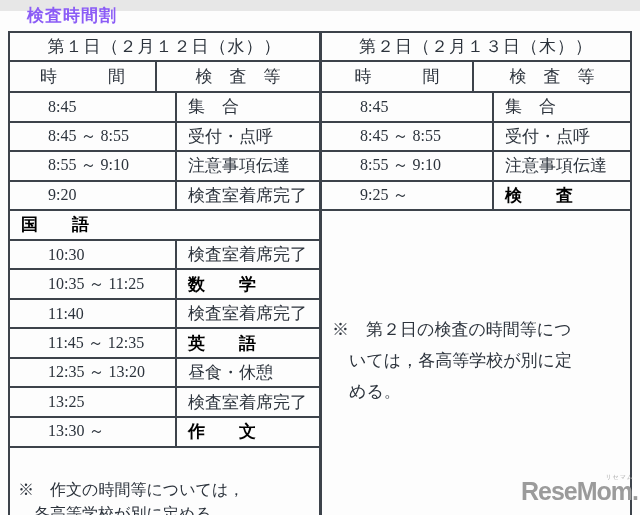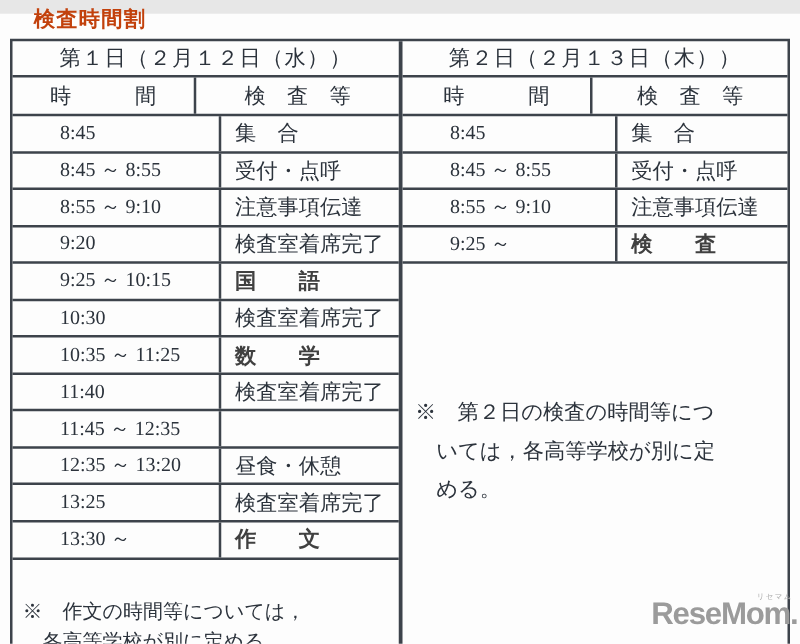--- a/index.html
+++ b/index.html
@@ -12,21 +12,21 @@
     color:#2c333c;
     overflow:hidden;
   }
   .bottom-shade {
     position:absolute; left:0; top:504; width:640px; height:11px;
     background:#e7e7e7; z-index:0;
   }
   .page-title {
     position:absolute; left:27px; top:4px;
     font-family:"Liberation Sans", sans-serif;
-    font-weight:700; font-size:17px; color:#c2410c;
+    font-weight:700; font-size:17px; color:#8b5cf6;
     letter-spacing:1px; z-index:1;
   }
   .sched-table {
     position:absolute; left:8px; top:31px;
     width:624px; height:497px;
     border:2px solid #3d434b;
     display:flex; background:#fdfdfd; z-index:1;
   }
   .half { display:flex; flex-direction:column; }
   .half-left  { width:312px; border-right:3px solid #3d434b; }
@@ -53,21 +53,21 @@
     font-size:16px; white-space:nowrap;margin-left:20px;
   }
   .half-left  .data-row .time-cell { width:147px; }
   .half-right .data-row .time-cell { width:152px; }
   .data-row .event-cell {
     flex:1; display:flex; align-items:center;
     padding-left:11px; font-size:17px; white-space:nowrap;
   }
   .event-cell.bold {
     font-family:"Liberation Sans", sans-serif;
-    font-weight:700; color:#404040;
+    font-weight:700; color:#000000;
   }
   .footnote-cell {
     flex:1; padding:3px 6px 0 8px;
     font-size:16px; line-height:24px;
     white-space:pre-line;
     margin-top:27px;
   }
   .merged-note {
     flex:1; display:flex; align-items:center;
     padding:12px 8px 28px 10px;
@@ -111,37 +111,37 @@
     </div>
     <div class="data-row">
       <div class="time-cell">8:55 ～ 9:10</div>
       <div class="event-cell">注意事項伝達</div>
     </div>
     <div class="data-row">
       <div class="time-cell">9:20</div>
       <div class="event-cell">検査室着席完了</div>
     </div>
     <div class="data-row">
-      <div class="time-cell">9:25 ～ 10:15</div>
       <div class="event-cell bold">国　　語</div>
     </div>
     <div class="data-row">
       <div class="time-cell">10:30</div>
       <div class="event-cell">検査室着席完了</div>
     </div>
     <div class="data-row">
       <div class="time-cell">10:35 ～ 11:25</div>
       <div class="event-cell bold">数　　学</div>
     </div>
     <div class="data-row">
       <div class="time-cell">11:40</div>
       <div class="event-cell">検査室着席完了</div>
     </div>
     <div class="data-row">
       <div class="time-cell">11:45 ～ 12:35</div>
+      <div class="event-cell bold">英　　語</div>
     </div>
     <div class="data-row">
       <div class="time-cell">12:35 ～ 13:20</div>
       <div class="event-cell">昼食・休憩</div>
     </div>
     <div class="data-row">
       <div class="time-cell">13:25</div>
       <div class="event-cell">検査室着席完了</div>
     </div>
     <div class="data-row">

